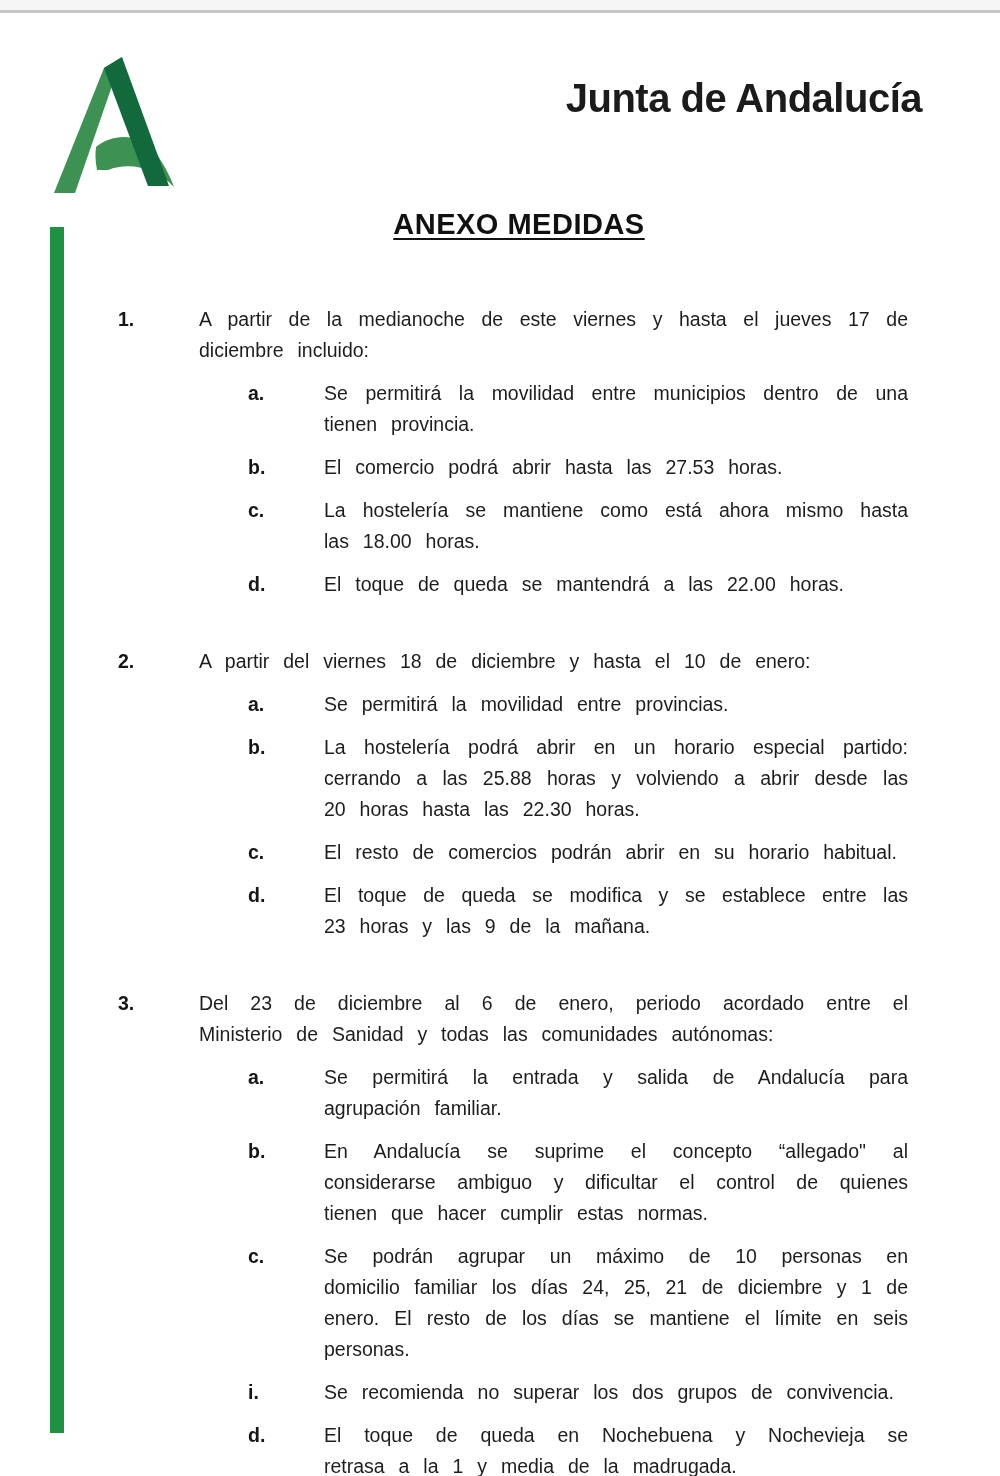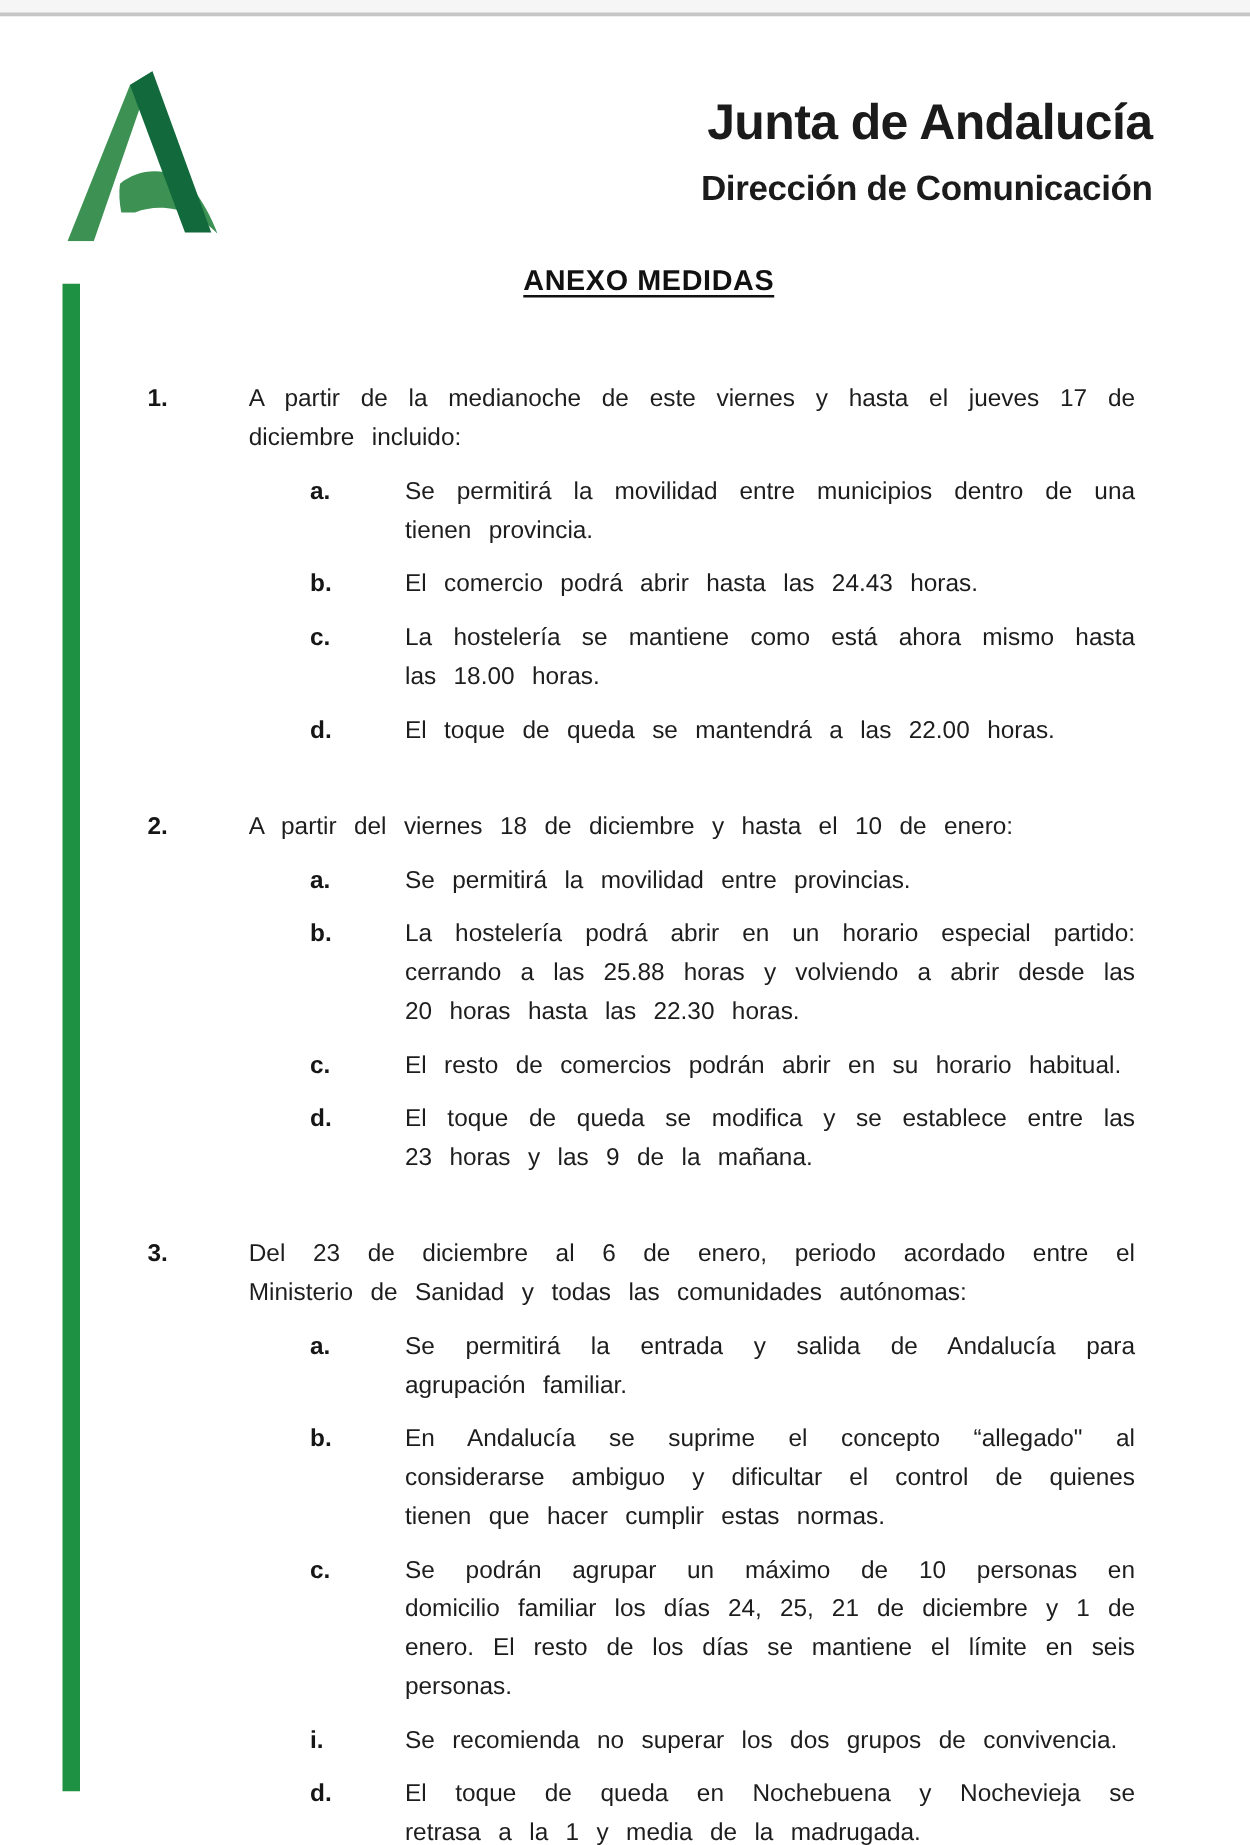--- a/index.html
+++ b/index.html
@@ -37,21 +37,21 @@
     background:var(--bar-color,#1f9143);
   }
   
   .doc{
     position:relative;
     padding:209px 80px 0 118px; 
     font-size:19.5px; line-height:31px;
   }
   .doc-title{
     text-align:center;
-    font-size:23px; font-weight:700; line-height:30px;
+    font-size:29px; font-weight:700; line-height:30px;
     letter-spacing:0.5px;
     text-decoration:underline;
     text-decoration-thickness:2px;
     text-underline-offset:4px;
     margin:0 0 65px 0;
     color:#111;
   }
   .sec{margin:0;}
   .sec + .sec{margin-top:46px;}
   .num-item{position:relative; padding-left:69px;}
@@ -77,40 +77,39 @@
 
     <path d="M56 12 L74 1 L27 137 L6 137 Z" fill="var(--logo-light,#3C9153)"></path>
 
     <path d="M48 91 C 64 78, 90 76, 107 96 C 113 104, 121 117, 126 131
              C 109 113, 83 105, 60 114 L 49 114 C 47.5 106, 47 98, 48 91 Z" fill="var(--logo-light,#3C9153)"></path>
 
     <path d="M56 12 L74 1 L121 130 L100 130 Z" fill="var(--logo-dark,#11693C)"></path>
   </svg>
 
   <div class="brand-title">Junta de Andalucía</div>
-  <div class="brand-subtitle">Dirección de Comunicación</div>
 
   <div class="green-bar"></div>
 
   <div class="doc">
 
     <div class="doc-title">ANEXO MEDIDAS</div>
 
     <div class="sec">
       <div class="num-item">
         <span class="marker">1.</span>
         <p class="txt">A partir de la medianoche de este viernes y hasta el jueves 17 de diciembre incluido:</p>
       </div>
       <div class="sub">
         <span class="marker">a.</span>
         <p class="txt">Se permitirá la movilidad entre municipios dentro de una tienen provincia.</p>
       </div>
       <div class="sub">
         <span class="marker">b.</span>
-        <p class="txt">El comercio podrá abrir hasta las 24.43 horas.</p>
+        <p class="txt">El comercio podrá abrir hasta las 27.53 horas.</p>
       </div>
       <div class="sub">
         <span class="marker">c.</span>
         <p class="txt">La hostelería se mantiene como está ahora mismo hasta las 18.00 horas.</p>
       </div>
       <div class="sub">
         <span class="marker">d.</span>
         <p class="txt">El toque de queda se mantendrá a las 22.00 horas.</p>
       </div>
     </div>

